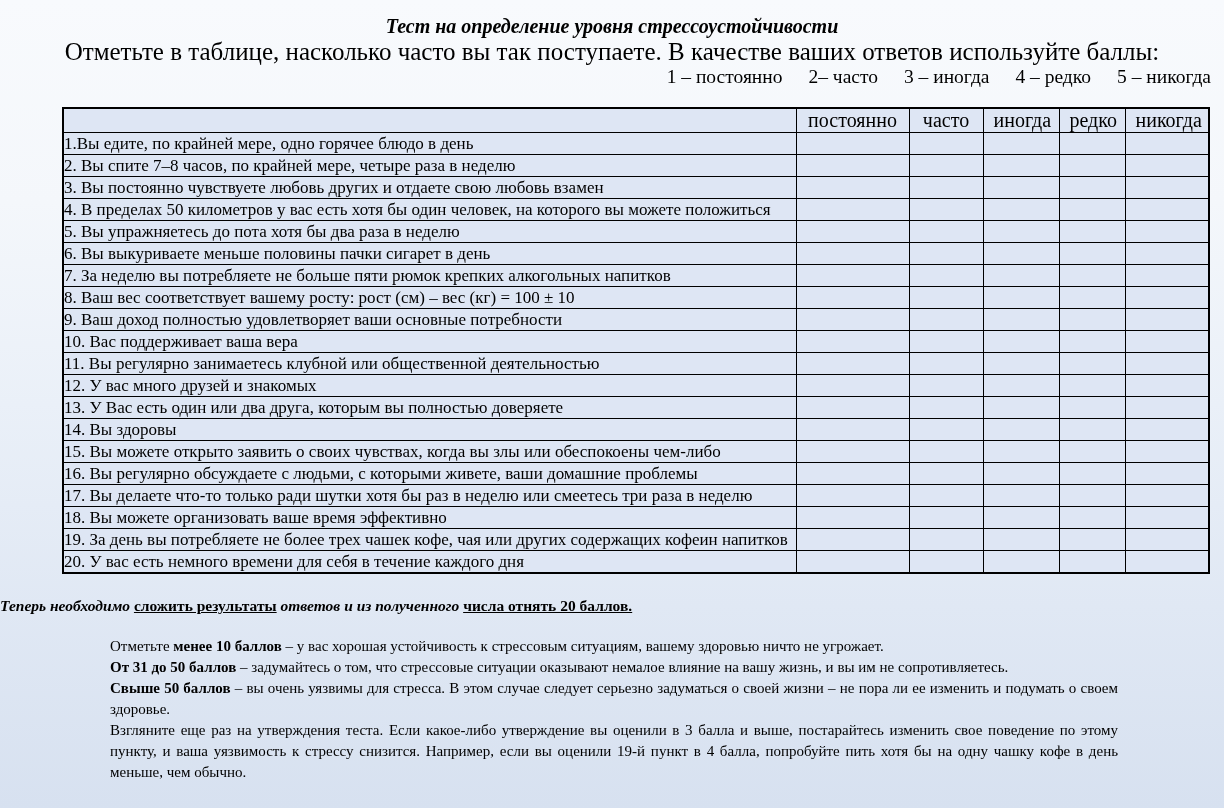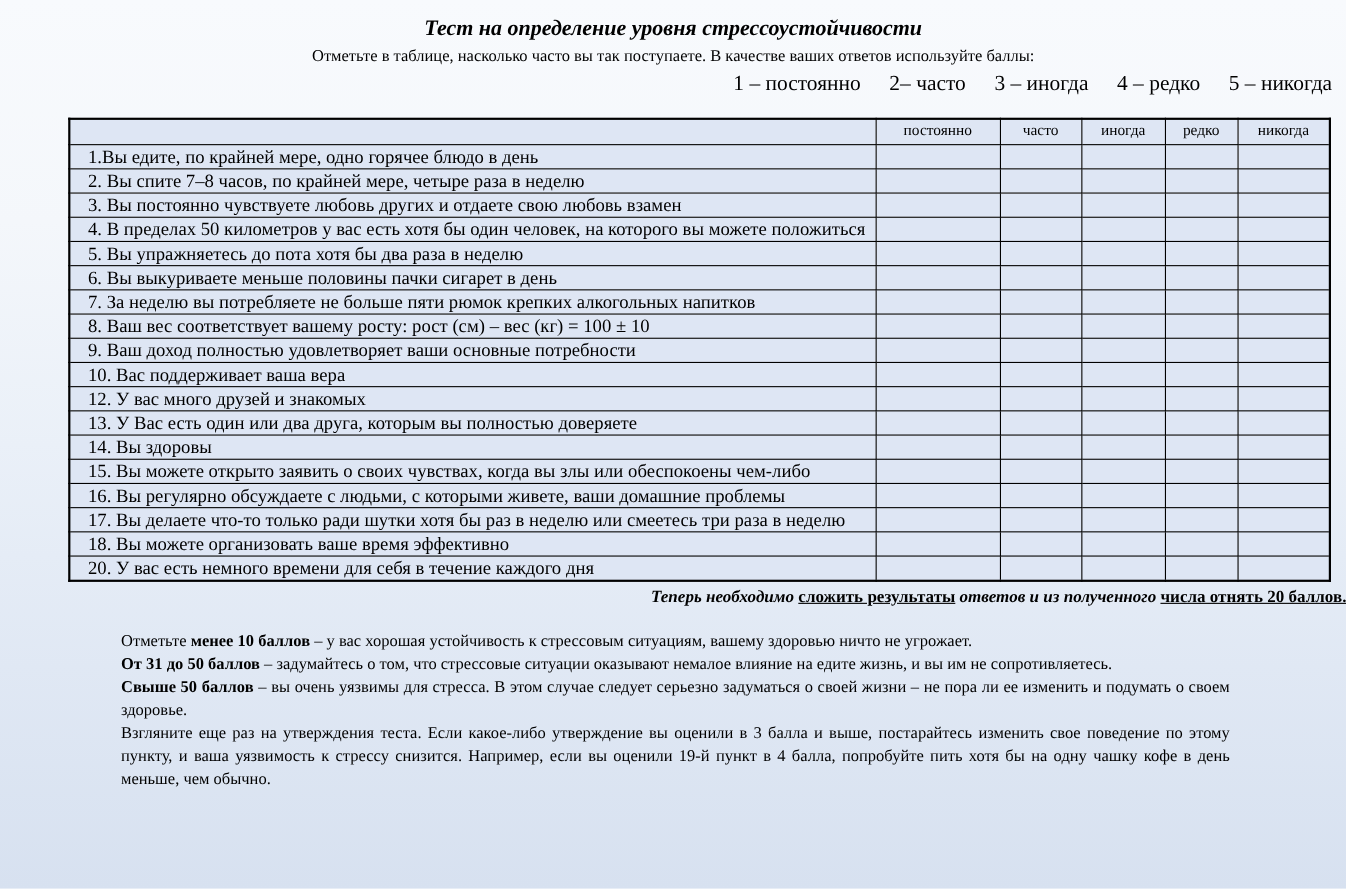--- a/index.html
+++ b/index.html
@@ -18,21 +18,21 @@
   .title {
     margin-top: 14px;
     text-align: center;
     font-size: 20px;
     font-weight: bold;
     font-style: italic;
     line-height: 24px;
   }
   .subtitle {
     text-align: center;
-    font-size: 15px;
+    font-size: 25px;
     line-height: 23px;
     margin-top: 2px;
   }
   .scale {
     text-align: right;
     font-size: 19.5px;
     line-height: 23px;
     margin-top: 2px;
   }
   .scale span { margin: 0 13px; }
@@ -44,36 +44,36 @@
     width: 1146px;
     border: 2px solid #000;
   }
   table.test th, table.test td {
     border: 1px solid #000;
     background: #dee6f4;
     overflow: hidden;
   }
   table.test th {
     font-weight: normal;
-    font-size: 14px;
+    font-size: 20px;
     height: 23px;
     text-align: center;
     padding: 0 10px;
   }
   td.stmt {
     font-size: 17px;
     line-height: 19px;
-    padding: 1px 5px 1px 16px;
+    padding: 1px 5px 1px 0;
     text-align: left;
   }
   td.ans { height: 21px; }
 
   .summary {
-    margin-top: 4px;
-    text-align: right;
+    margin-top: 22px;
+    text-align: left;
     font-size: 15.5px;
     font-weight: bold;
     line-height: 19px;
   }
   .summary .bi { font-style: italic; }
   .summary .bu { text-decoration: underline; }
 
   .results {
     margin: 21px 106px 0 110px;
     font-size: 15px;
@@ -190,20 +190,28 @@
         </tr>
         <tr>
           <td class="stmt">10. Вас поддерживает ваша вера</td>
           <td class="ans"></td>
           <td class="ans"></td>
           <td class="ans"></td>
           <td class="ans"></td>
           <td class="ans"></td>
         </tr>
         <tr>
+          <td class="stmt">11. Вы регулярно занимаетесь клубной или общественной деятельностью</td>
+          <td class="ans"></td>
+          <td class="ans"></td>
+          <td class="ans"></td>
+          <td class="ans"></td>
+          <td class="ans"></td>
+        </tr>
+        <tr>
           <td class="stmt">12. У вас много друзей и знакомых</td>
           <td class="ans"></td>
           <td class="ans"></td>
           <td class="ans"></td>
           <td class="ans"></td>
           <td class="ans"></td>
         </tr>
         <tr>
           <td class="stmt">13. У Вас есть один или два друга, которым вы полностью доверяете</td>
           <td class="ans"></td>
@@ -239,20 +247,28 @@
         <tr>
           <td class="stmt">17. Вы делаете что-то только ради шутки хотя бы раз в неделю или смеетесь три раза в неделю</td>
           <td class="ans"></td>
           <td class="ans"></td>
           <td class="ans"></td>
           <td class="ans"></td>
           <td class="ans"></td>
         </tr>
         <tr>
           <td class="stmt">18. Вы можете организовать ваше время эффективно</td>
+          <td class="ans"></td>
+          <td class="ans"></td>
+          <td class="ans"></td>
+          <td class="ans"></td>
+          <td class="ans"></td>
+        </tr>
+        <tr>
+          <td class="stmt">19. За день вы потребляете не более трех чашек кофе, чая или других содержащих кофеин напитков</td>
           <td class="ans"></td>
           <td class="ans"></td>
           <td class="ans"></td>
           <td class="ans"></td>
           <td class="ans"></td>
         </tr>
         <tr>
           <td class="stmt">20. У вас есть немного времени для себя в течение каждого дня</td>
           <td class="ans"></td>
           <td class="ans"></td>
@@ -262,18 +278,18 @@
         </tr>
       </tbody>
   </table>
 
   <div class="summary">
     <span class="bi">Теперь необходимо </span><span class="bu">сложить результаты</span><span class="bi"> ответов и из полученного </span><span class="bu">числа отнять 20 баллов.</span>
   </div>
 
   <div class="results">
     <p><span>Отметьте </span><span class="b">менее 10 баллов</span><span> – у вас хорошая устойчивость к стрессовым ситуациям, вашему здоровью ничто не угрожает.</span></p>
-    <p><span></span><span class="b">От 31 до 50 баллов</span><span> – задумайтесь о том, что стрессовые ситуации оказывают немалое влияние на едите жизнь, и вы им не сопротивляетесь.</span></p>
+    <p><span></span><span class="b">От 31 до 50 баллов</span><span> – задумайтесь о том, что стрессовые ситуации оказывают немалое влияние на вашу жизнь, и вы им не сопротивляетесь.</span></p>
     <p><span></span><span class="b">Свыше 50 баллов</span><span> – вы очень уязвимы для стресса. В этом случае следует серьезно задуматься о своей жизни – не пора ли ее изменить и подумать о своем здоровье.</span></p>
     <p>Взгляните еще раз на утверждения теста. Если какое-либо утверждение вы оценили в 3 балла и выше, постарайтесь изменить свое поведение по этому пункту, и ваша уязвимость к стрессу снизится. Например, если вы оценили 19-й пункт в 4 балла, попробуйте пить хотя бы на одну чашку кофе в день меньше, чем обычно.</p>
   </div>
 
 </div>
 
 </body></html>

